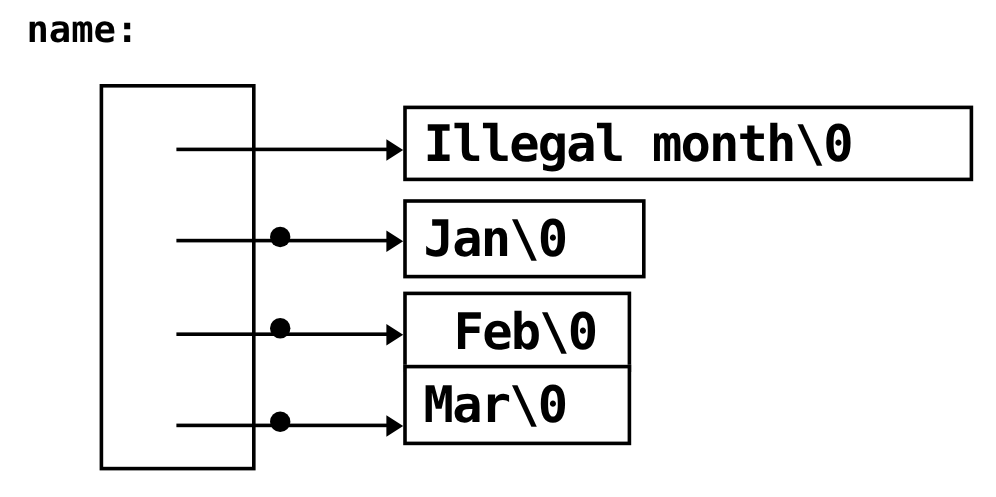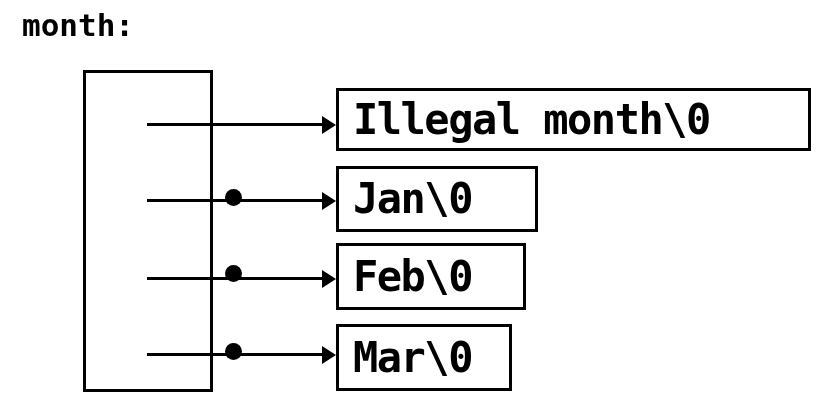--- a/index.html
+++ b/index.html
@@ -104,29 +104,29 @@
   }
   .str-box .txt {
     position: static;
     padding-left: 14px;
     font-size: 42px;
     letter-spacing: -1.5px;
   }
 
   #strbox0 { top: 88px;  width: 475px; height: 63px; }
   #strbox1 { top: 166px; width: 202px; height: 66px; }
-  #strbox2 { top: 243px; width: 190px; height: 67px; }
-  #strbox3 { top: 324px; width: 176px; height: 67px; }
+  #strbox2 { top: 243px; width: 190px; height: 67px; padding-left: 25px; }
+  #strbox3 { top: 304px; width: 190px; height: 67px; }
 </style>
 </head>
 <body>
 
 <div id="diagram">
 
-  <div class="label" id="caption">month:</div>
+  <div class="label" id="caption">name:</div>
 
   <div class="array-box">
     <div class="dot d0"></div>
     <div class="dot d1"></div>
     <div class="dot d2"></div>
 
   </div>
 
   <div class="shaft s0"></div>
   <div class="head  h0"></div>

